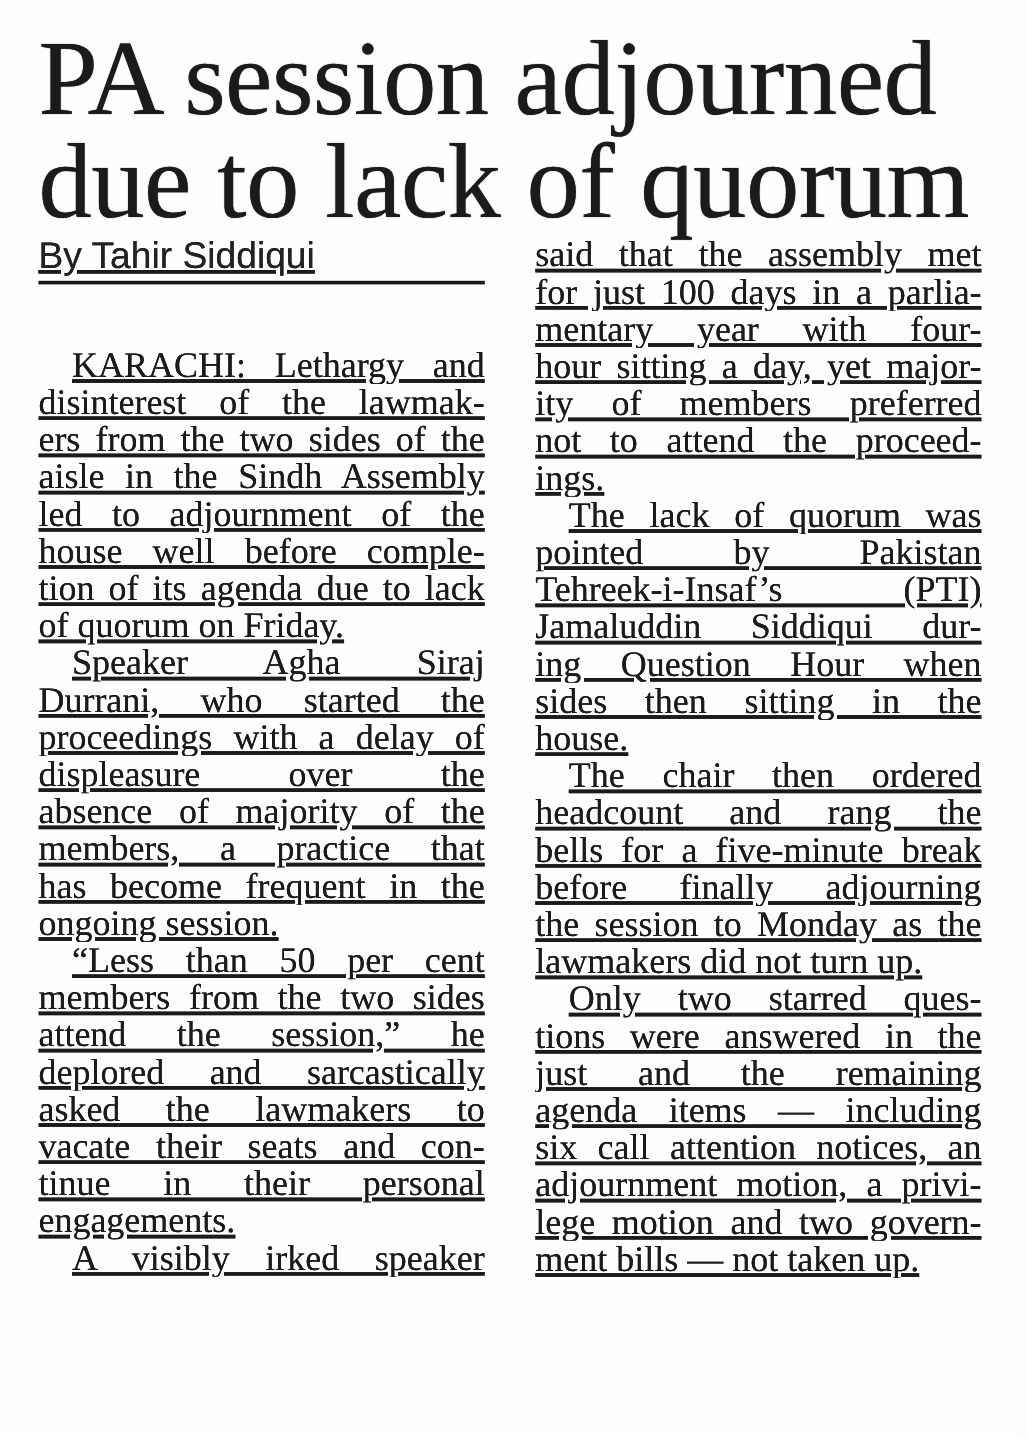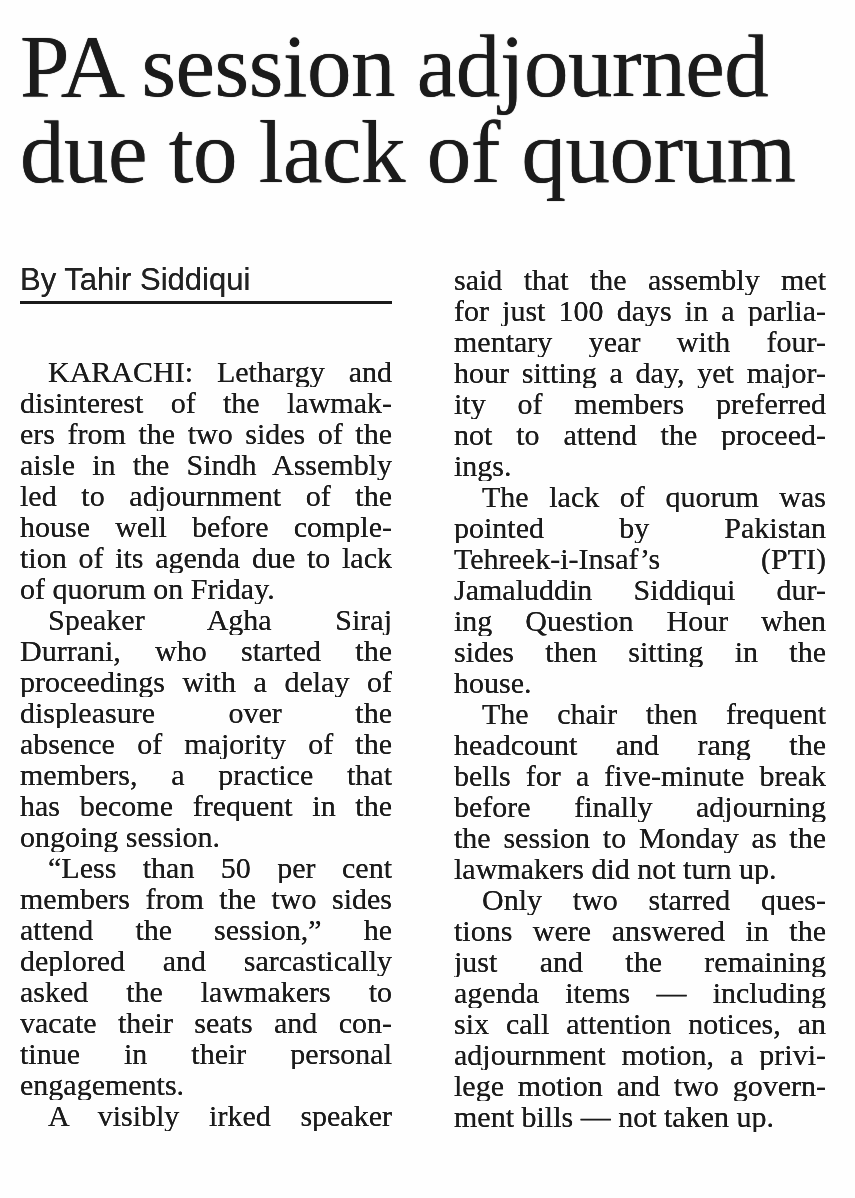--- a/index.html
+++ b/index.html
@@ -7,37 +7,37 @@
     --paper: #fefefe;
   }
   * { margin: 0; padding: 0; box-sizing: border-box; }
   html, body { background: #ffffff; }
   .page {
     position: relative;
     width: 855px;
     height: 1198px;
     background: var(--paper);
     overflow: hidden;
-    padding: 23px 28px 0 20px;
+    padding: 23px 28px 0 32px;
     color: var(--ink);
   }
   .headline {
     font-family: "Liberation Serif", "DejaVu Serif", serif;
     font-size: 89px;
     line-height: 86px;
     font-weight: normal;
     letter-spacing: -0.5px;
     color: var(--ink);
     text-shadow: 0 0 0.8px currentColor;
     white-space: nowrap;
   }
   .columns {
     display: flex;
-    margin-top: 67px;
-    gap: 62px;
+    gap: 42px;
+    text-decoration: underline;
   }
   .col {
     width: 372px;
     flex: 0 0 372px;
   }
   .byline {
     font-family: "Liberation Sans", "DejaVu Sans", sans-serif;
     font-size: 31px;
     line-height: 36px;
     color: #222;
@@ -134,21 +134,21 @@
           <div class="para">
             <div class="line indent">The lack of quorum was</div>
             <div class="line">pointed by Pakistan</div>
             <div class="line">Tehreek-i-Insaf’s (PTI)</div>
             <div class="line">Jamaluddin Siddiqui dur-</div>
             <div class="line">ing Question Hour when</div>
             <div class="line">sides then sitting in the</div>
             <div class="line para-end">house.</div>
           </div>
           <div class="para">
-            <div class="line indent">The chair then frequent</div>
+            <div class="line indent">The chair then ordered</div>
             <div class="line">headcount and rang the</div>
             <div class="line">bells for a five-minute break</div>
             <div class="line">before finally adjourning</div>
             <div class="line">the session to Monday as the</div>
             <div class="line para-end">lawmakers did not turn up.</div>
           </div>
           <div class="para">
             <div class="line indent">Only two starred ques-</div>
             <div class="line">tions were answered in the</div>
             <div class="line">just and the remaining</div>

